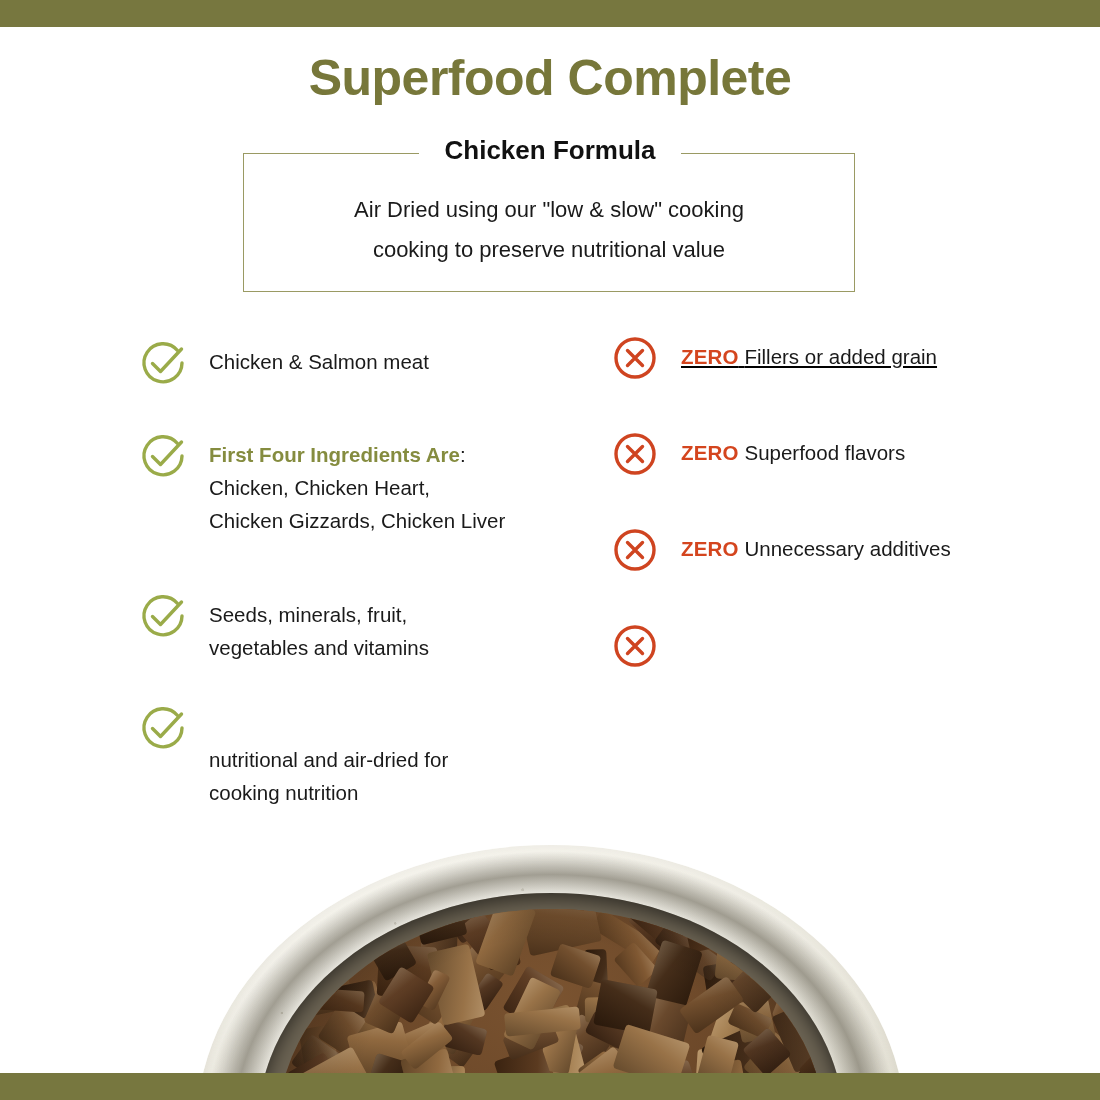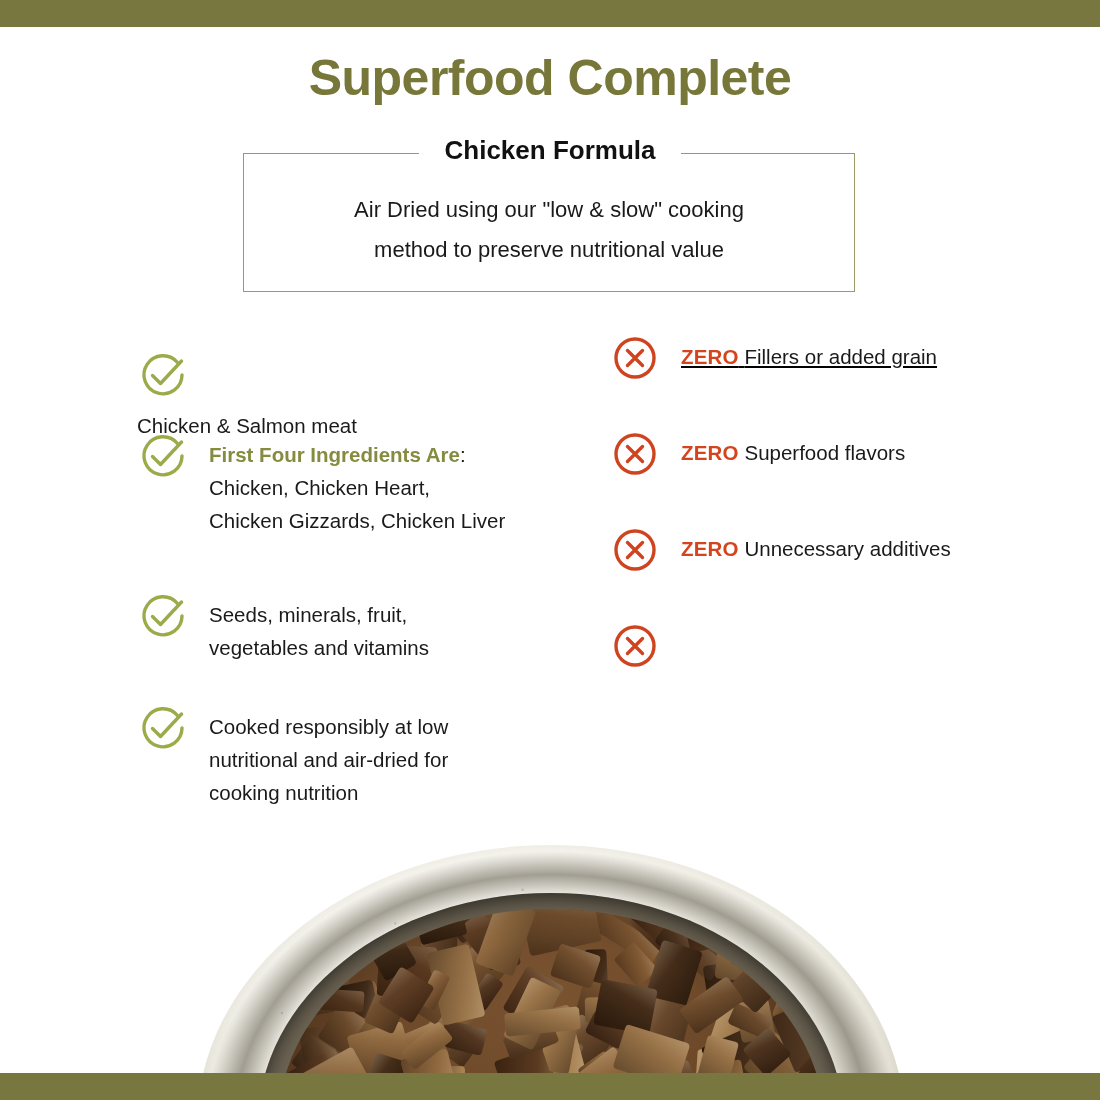--- a/index.html
+++ b/index.html
@@ -106,21 +106,21 @@
     color: #858c3f;
     font-weight: bold;
   }
   .feat-text .lead-red {
     color: #d4451e;
     font-weight: bold;
     letter-spacing: 0.2px;
   }
 
   
-  .l0 { top: 12px; flex-direction: column;   }
+  .l0 { top: 0px;   }
   .l1 { top: 93px;  }
   .l2 { top: 253px; }
   .l3 { top: 365px; }
 
   
   .r0 { top: 0px; text-decoration: underline;   }
   .r1 { top: 96px;  }
   .r2 { top: 192px; }
   .r3 { top: 288px; }
 
@@ -213,21 +213,21 @@
   <div class="bar bar-bottom"></div>
 
   <div class="title">Superfood Complete</div>
 
   <div class="formula-box"></div>
   <div class="formula-heading">
     <span>Chicken Formula</span>
   </div>
   <div class="formula-body">
     <div>Air Dried using our "low &amp; slow" cooking</div>
-    <div>method to preserve nutritional value</div>
+    <div>cooking to preserve nutritional value</div>
   </div>
 
   <div class="col col-left">
 
     <div class="feat l0">
       <span class="feat-icon">
         <svg viewBox="0 0 52 52">
           <path d="M40.5 13.5 A19 19 0 1 0 45 26" fill="none" stroke="#9aab49" stroke-width="3.4" stroke-linecap="round"></path>
           <path d="M15.5 26.5 L23.5 34.5 L44.5 12" fill="none" stroke="#9aab49" stroke-width="3.4" stroke-linecap="round" stroke-linejoin="round"></path>
         </svg>
@@ -265,21 +265,21 @@
     </div>
 
     <div class="feat l3">
       <span class="feat-icon">
         <svg viewBox="0 0 52 52">
           <path d="M40.5 13.5 A19 19 0 1 0 45 26" fill="none" stroke="#9aab49" stroke-width="3.4" stroke-linecap="round"></path>
           <path d="M15.5 26.5 L23.5 34.5 L44.5 12" fill="none" stroke="#9aab49" stroke-width="3.4" stroke-linecap="round" stroke-linejoin="round"></path>
         </svg>
       </span>
       <span class="feat-text">
-        <span>Cooked responsibly at low</span><br>
+        <br>
         <span>nutritional and air-dried for</span><br>
         <span>cooking nutrition</span>
       </span>
     </div>
 
   </div>
 
   <div class="col col-right">
 
     <div class="feat r0">

